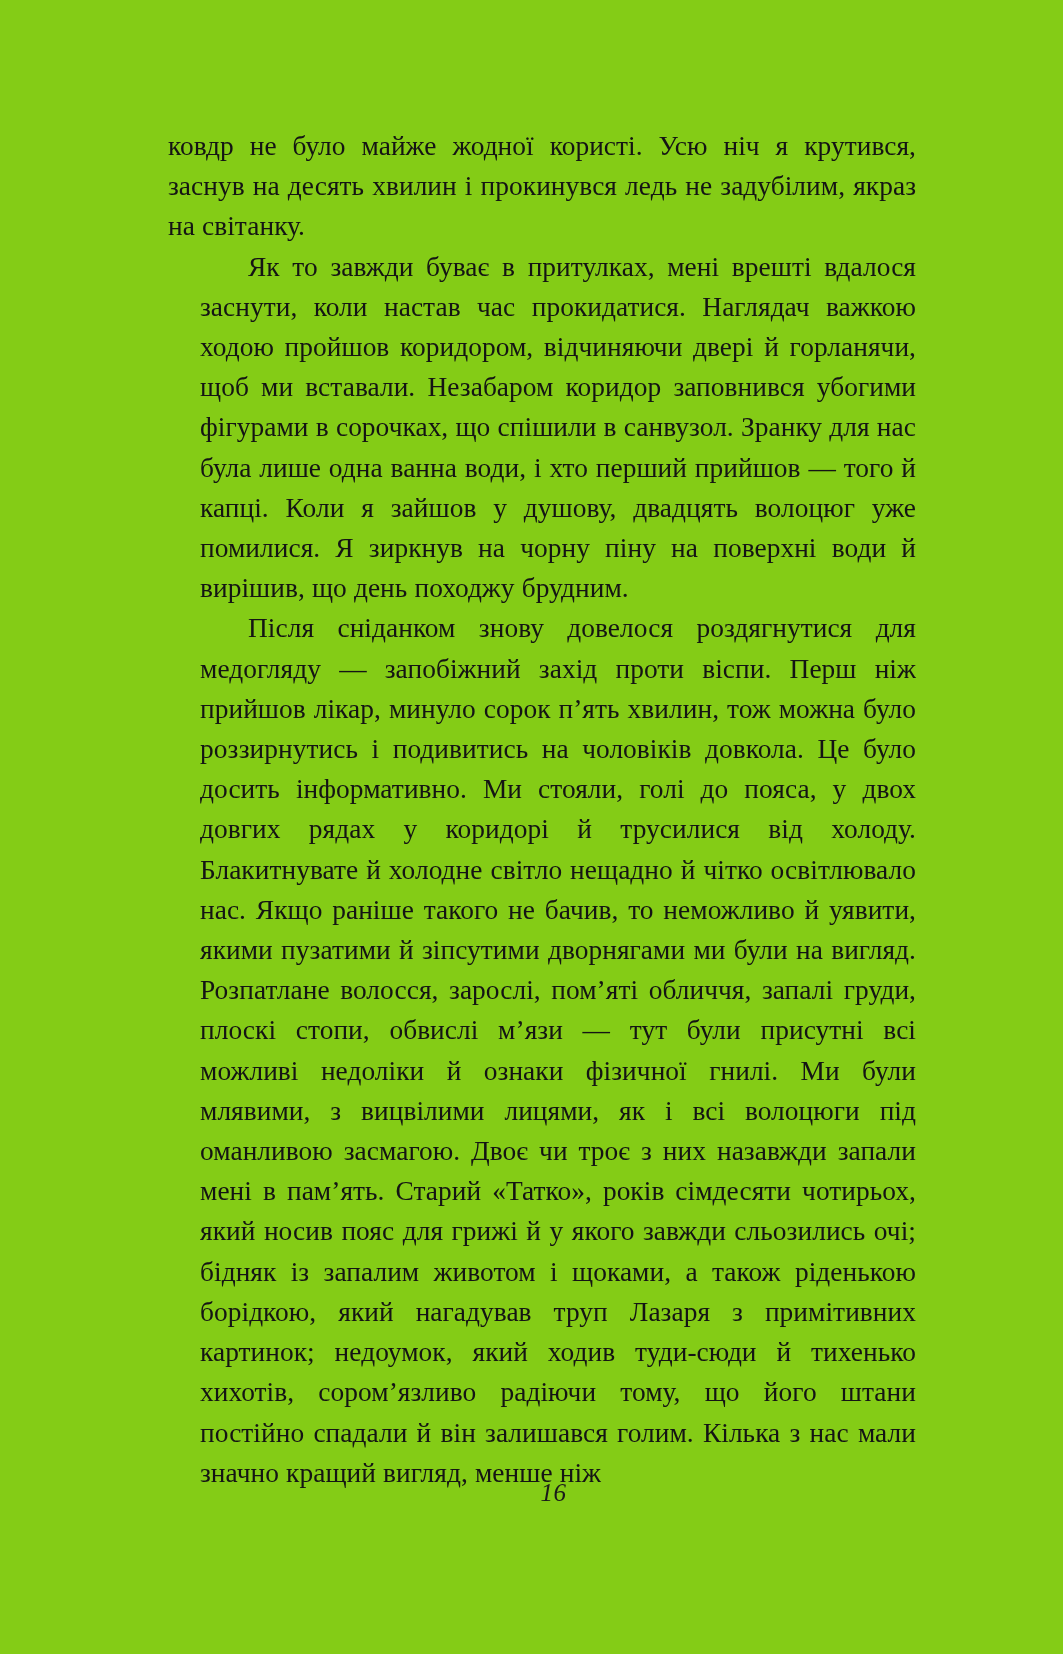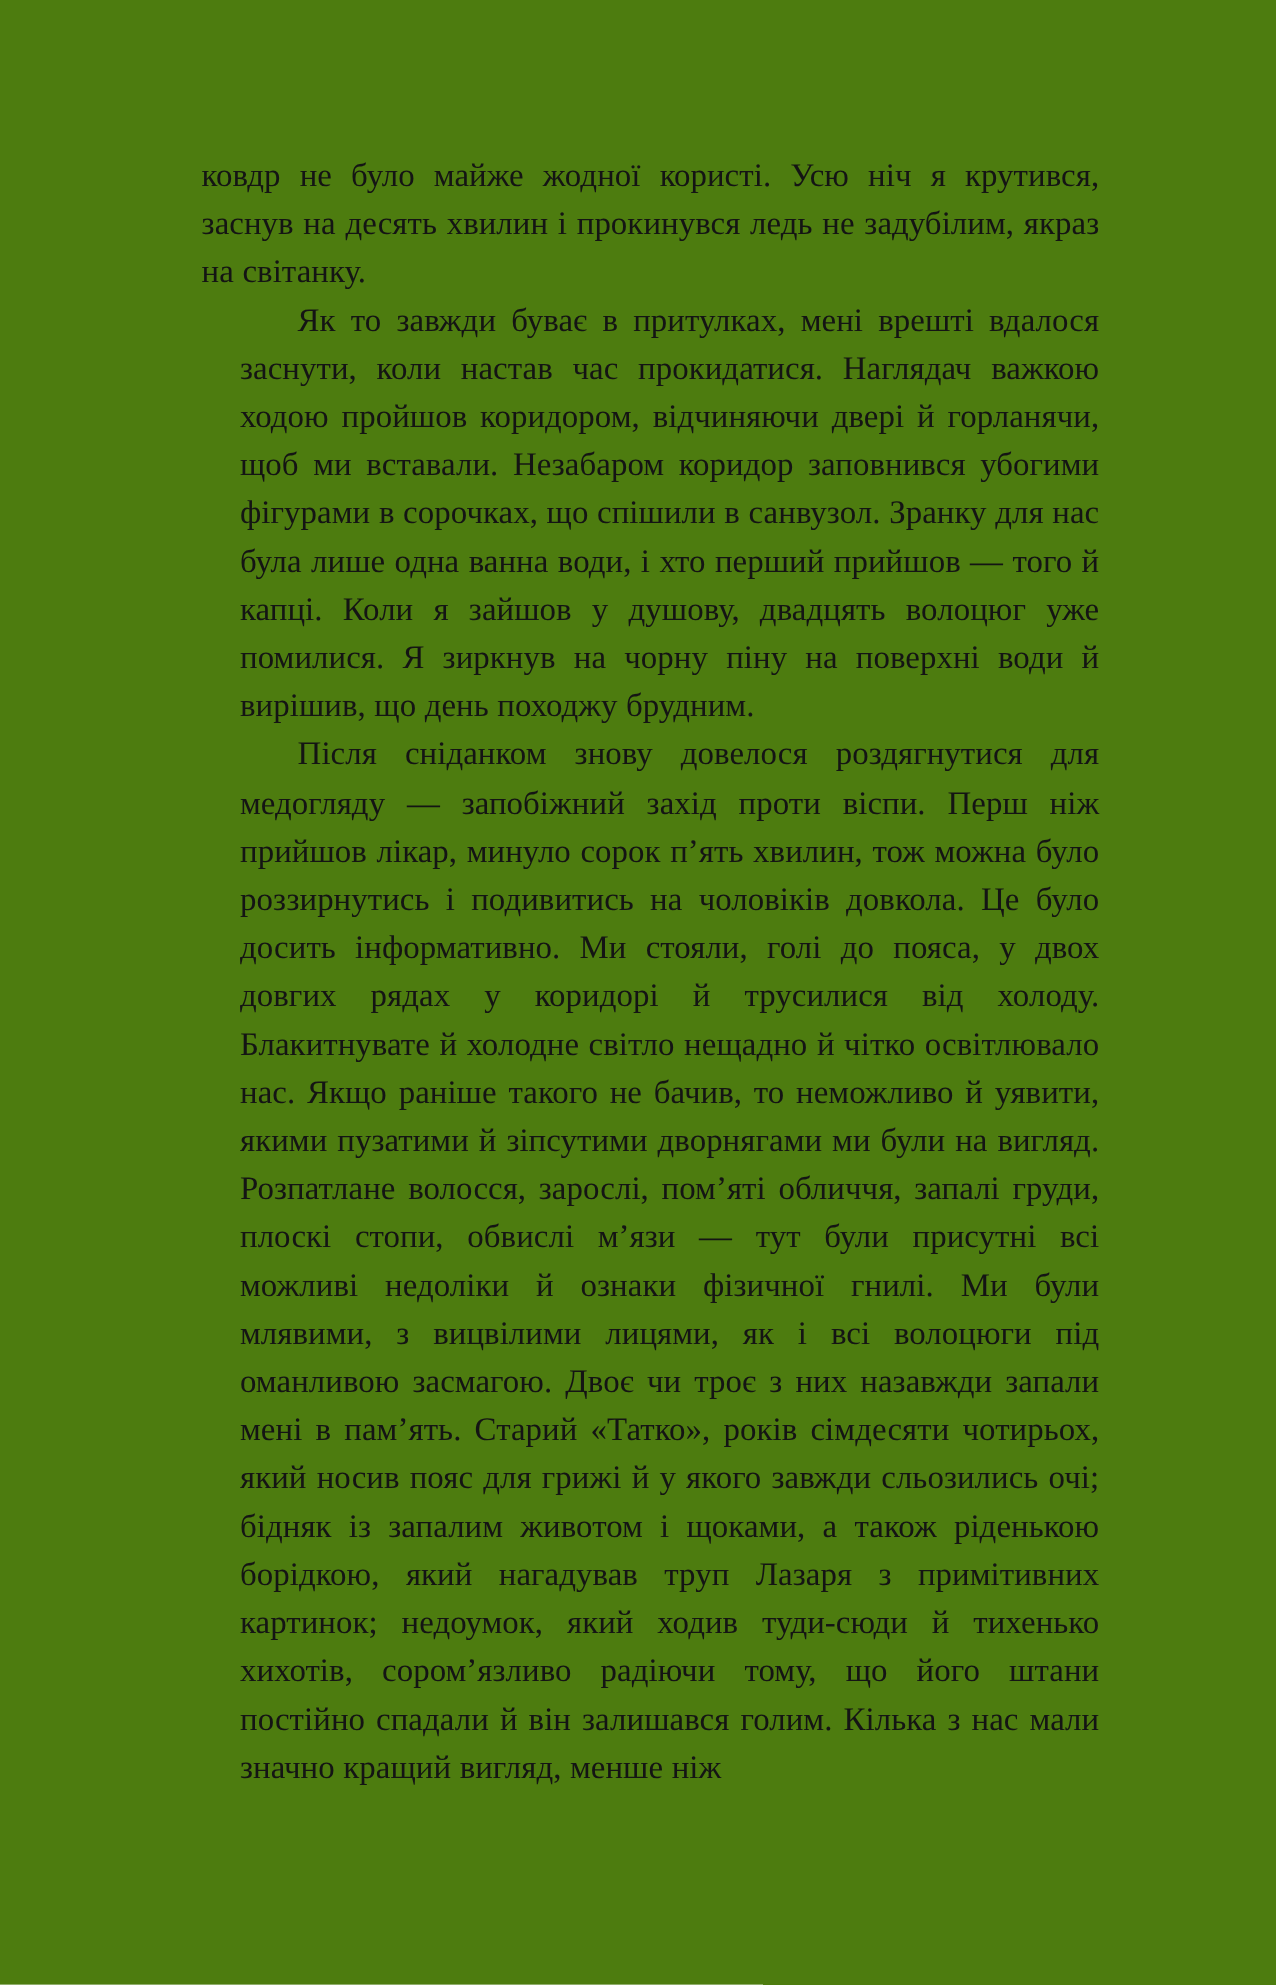--- a/index.html
+++ b/index.html
@@ -13,21 +13,21 @@
     height: 1654px;
     position: relative;
     overflow: hidden;
     font-family: "Liberation Serif", "DejaVu Serif", serif;
     color: #1a1a1a;
   }
 
   .page {
     position: absolute;
     inset: 0;
-    background: #4d7c0f;
+    background: #84cc16;
   }
 
   .text-block {
     position: absolute;
     left: 168px;
     top: 126px;
     width: 748px;
   }
 
   .para {
@@ -82,14 +82,17 @@
   <div class="text-block">
 
     <p class="para">ковдр не було майже жодної користі. Усю ніч я крутився, заснув на десять хвилин і прокинувся ледь не задубілим, якраз на світанку.</p>
 
     <p class="para indented">Як то завжди буває в притулках, мені врешті вдалося заснути, коли настав час прокидатися. Наглядач важкою ходою пройшов коридором, відчиняючи двері й горланячи, щоб ми вставали. Незабаром коридор заповнився убогими фігурами в сорочках, що спішили в санвузол. Зранку для нас була лише одна ванна води, і хто перший прийшов — того й капці. Коли я зайшов у душову, двадцять волоцюг уже помилися. Я зиркнув на чорну піну на поверхні води й вирішив, що день походжу брудним.</p>
 
     <p class="para indented">Після сніданком знову довелося роздягнутися для медогляду — запобіжний захід проти віспи. Перш ніж прийшов лікар, минуло сорок п’ять хвилин, тож можна було роззирнутись і подивитись на чоловіків довкола. Це було досить інформативно. Ми стояли, голі до пояса, у двох довгих рядах у коридорі й трусилися від холоду. Блакитнувате й холодне світло нещадно й чітко освітлювало нас. Якщо раніше такого не бачив, то неможливо й уявити, якими пузатими й зіпсутими дворнягами ми були на вигляд. Розпатлане волосся, зарослі, пом’яті обличчя, запалі груди, плоскі стопи, обвислі м’язи — тут були присутні всі можливі недоліки й ознаки фізичної гнилі. Ми були млявими, з вицвілими лицями, як і всі волоцюги під оманливою засмагою. Двоє чи троє з них назавжди запали мені в пам’ять. Старий «Татко», років сімдесяти чотирьох, який носив пояс для грижі й у якого завжди сльозились очі; бідняк із запалим животом і щоками, а також ріденькою борідкою, який нагадував труп Лазаря з примітивних картинок; недоумок, який ходив туди-сюди й тихенько хихотів, сором’язливо радіючи тому, що його штани постійно спадали й він залишався голим. Кілька з нас мали значно кращий вигляд, менше ніж</p>
 
   </div>
 
+  <div class="folio">
+    <span>16</span>
+  </div>
 
 </div>
 
 </body></html>

